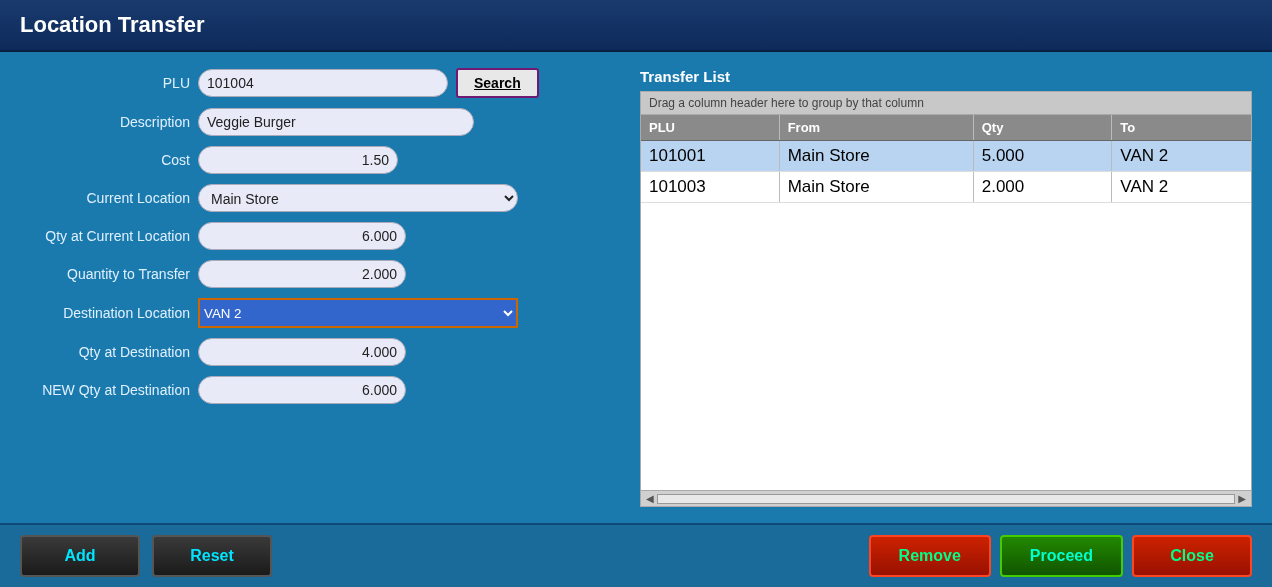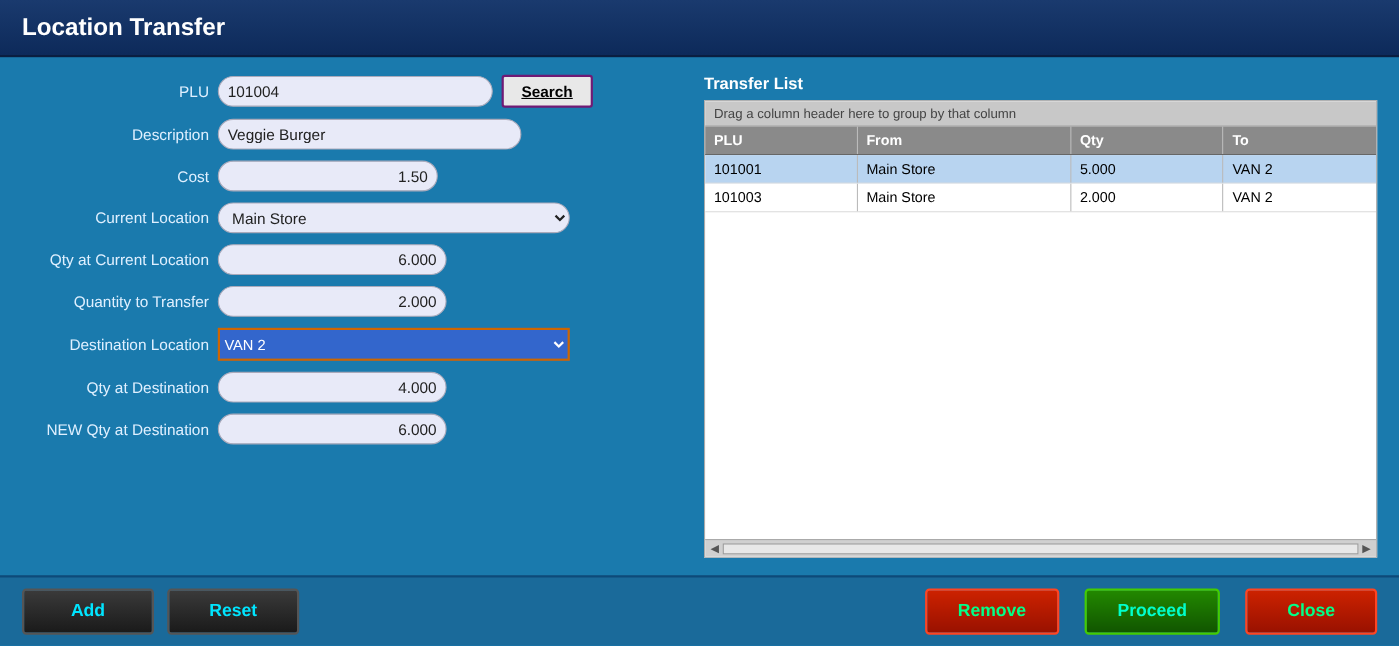--- a/index.html
+++ b/index.html
@@ -130,21 +130,21 @@
     .table-header div:last-child, .table-row div:last-child {
       border-right: none;
     }
     .table-body {
       flex: 1;
       overflow-y: auto;
     }
     .table-row {
       display: grid;
       grid-template-columns: 1fr 1.4fr 1fr 1fr;
-      font-size: 13px;
+      font-size: 17px;
       border-bottom: 1px solid #ddd;
     }
     .table-row.highlighted {
       background: #b8d4f0;
     }
     .table-row.normal {
       background: white;
     }
     .scrollbar-area {
       height: 16px;
@@ -176,21 +176,21 @@
       gap: 12px;
       align-items: flex-end;
     }
     .footer-left {
       display: flex;
       gap: 12px;
     }
     .footer-right {
       margin-left: auto;
       display: flex;
-      gap: 23px;
+      gap: 9px;
     }
     .btn-dark {
       background: linear-gradient(to bottom, #3a3a3a, #1a1a1a);
       color: #00e5ff;
       border: 2px solid #555;
       padding: 10px 32px;
       font-size: 16px;
       font-weight: bold;
       cursor: pointer;
       border-radius: 4px;

